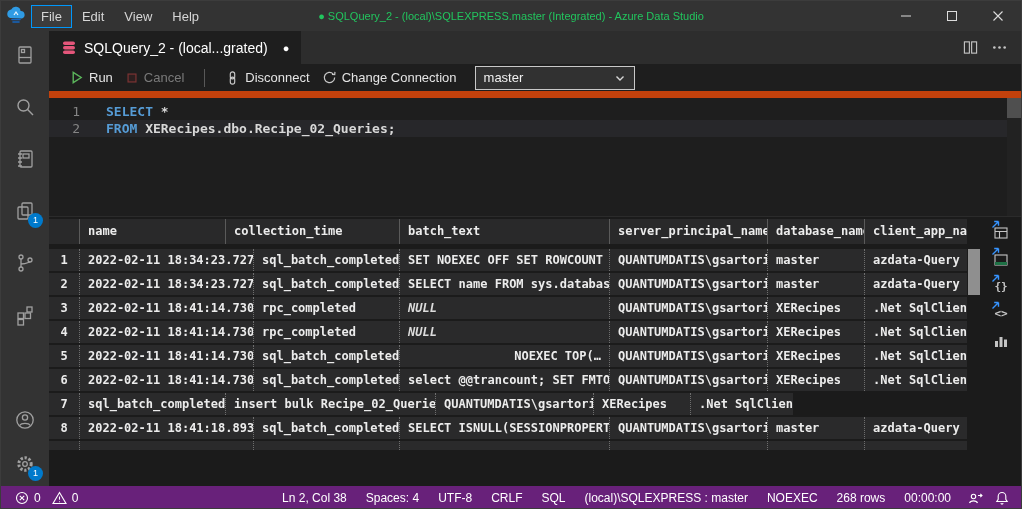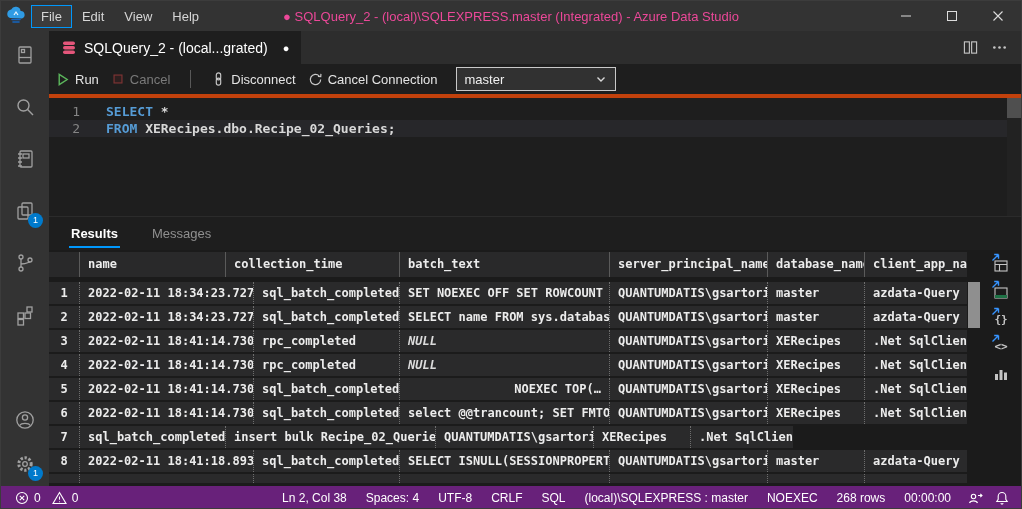--- a/index.html
+++ b/index.html
@@ -6,42 +6,42 @@
   html,body { background:#111; }
   body { font-family:"Liberation Sans", sans-serif; }
   .window { position:relative; width:1022px; height:509px; background:#1e1e1e; overflow:hidden; border:1px solid #3c3c3c; color:#ccc; }
 
   
   .titlebar { height:30px; background:#333333; display:flex; align-items:center; position:relative; }
   .app-logo { width:30px; height:30px; display:flex; align-items:center; justify-content:center; flex:none; }
   .menubar { display:flex; align-items:center; height:100%; }
   .menu-item { padding:3px 9px; font-size:13px; color:#d6d6d6; cursor:default; border:1px solid transparent; }
   .menu-item.focused { border:1px solid var(--accent,#0097fb); background:#3c3c3c; }
-  .win-title { position:absolute; left:0; right:0; text-align:center; font-size:13px; color:#ec4899; pointer-events:none; }
+  .win-title { position:absolute; left:0; right:0; text-align:center; font-size:11px; color:#22c55e; pointer-events:none; }
   .win-controls { margin-left:auto; display:flex; height:100%; }
   .win-btn { width:46px; height:100%; display:flex; align-items:center; justify-content:center; }
 
   
   .body-row { display:flex; height:455px; }
   .activitybar { width:48px; background:#333333; display:flex; flex-direction:column; align-items:center; padding:12px 0 10px 0; gap:28px; flex:none; }
   .act-item { position:relative; width:24px; height:24px; display:flex; align-items:center; justify-content:center; }
   .act-badge { position:absolute; right:-6px; bottom:-5px; min-width:15px; height:15px; border-radius:50%; background:var(--badge-blue,#007acc); color:#fff; font-size:9px; line-height:15px; text-align:center; }
   .act-bottom { margin-top:auto; display:flex; flex-direction:column; gap:20px; align-items:center; }
 
   .main { flex:1; display:flex; flex-direction:column; min-width:0; }
 
   
   .tabbar { height:33px; background:#2d2d2d; display:flex; align-items:stretch; }
   .tab { display:flex; align-items:center; gap:7px; padding:0 12px; background:#1e1e1e; min-width:215px; }
   .tab-label { font-size:14px; color:#ffffff; }
   .dirty-dot { color:#ffffff; font-size:11px; margin-left:8px; }
   .tab-actions { margin-left:auto; display:flex; align-items:center; gap:14px; padding-right:14px; }
 
   
-  .toolbar { height:34px; display:flex; align-items:center; padding-left:0; background:#1e1e1e; border-bottom:4px solid #c2410c; font-size:13px; }
+  .toolbar { height:34px; display:flex; align-items:center; padding-left:14px; background:#1e1e1e; border-bottom:7px solid #c2410c; font-size:13px; }
   .tool-btn { display:flex; align-items:center; gap:5px; padding:3px 6px; color:#e4e4e4; }
   .tool-btn.disabled { color:#7a7a7a; }
   .tool-sep { width:1px; height:18px; background:#585858; margin:0 14px; }
   .db-dropdown { margin-left:12px; width:160px; height:24px; background:#313131; border:1px solid #c8c8c8; display:flex; align-items:center; padding:0 8px; color:#f0f0f0; font-size:13px; }
   .db-dropdown svg { margin-left:auto; }
 
   
   .editor { height:118px; position:relative; background:#1e1e1e; padding-top:5px; font-family:"DejaVu Sans Mono", monospace; }
   .ed-row { display:flex; height:17px; line-height:17px; }
   .ed-row.current { background:#27272a; }
@@ -240,21 +240,21 @@
             <rect x="6" y="1.5" width="5" height="8" rx="2.5"></rect>
               <rect x="6" y="7.5" width="5" height="8" rx="2.5"></rect>
           </svg>
           <span>Disconnect</span>
         </div>
         <div class="tool-btn">
           <svg width="15" height="15" viewBox="0 0 16 16" fill="none" stroke="#c8c8c8" stroke-width="1.3">
             <path d="M13.5 8a5.5 5.5 0 1 1-1.6-3.9"></path>
               <path d="M13.8 2l-.2 3-3-.3"></path>
           </svg>
-          <span>Cancel Connection</span>
+          <span>Change Connection</span>
         </div>
         <div class="db-dropdown">
           <span>master</span>
           <svg width="12" height="12" viewBox="0 0 12 12" fill="none" stroke="#d8d8d8" stroke-width="1.4">
               <path d="M2.5 4.5L6 8l3.5-3.5"></path>
             </svg>
         </div>
       </div>
 
       <div class="editor">
@@ -267,24 +267,20 @@
               <div class="ln">2</div>
               <div class="code-line"><span class="tok-keyword">FROM</span><span class="tok-plain"> XERecipes.dbo.Recipe_02_Queries;</span></div>
             </div>
           </div>
         <div class="editor-scrollbar">
             <div class="thumb"></div>
           </div>
       </div>
 
       <div class="results">
-        <div class="results-tabs">
-          <span class="rtab active">Results</span>
-          <span class="rtab inactive">Messages</span>
-        </div>
         <div class="grid-wrap">
           <div class="grid" id="grid">
               <div class="g-row g-header">
                 <div class="g-cell g-rownum" style="width: 30px;"></div>
                 <div class="g-cell" style="width: 146px;">name</div>
                 <div class="g-cell" style="width: 174px;">collection_time</div>
                 <div class="g-cell" style="width: 210px;">batch_text</div>
                 <div class="g-cell" style="width: 158px;">server_principal_name</div>
                 <div class="g-cell" style="width: 97px;">database_name</div>
                 <div class="g-cell" style="width: 103px;">client_app_name</div>

